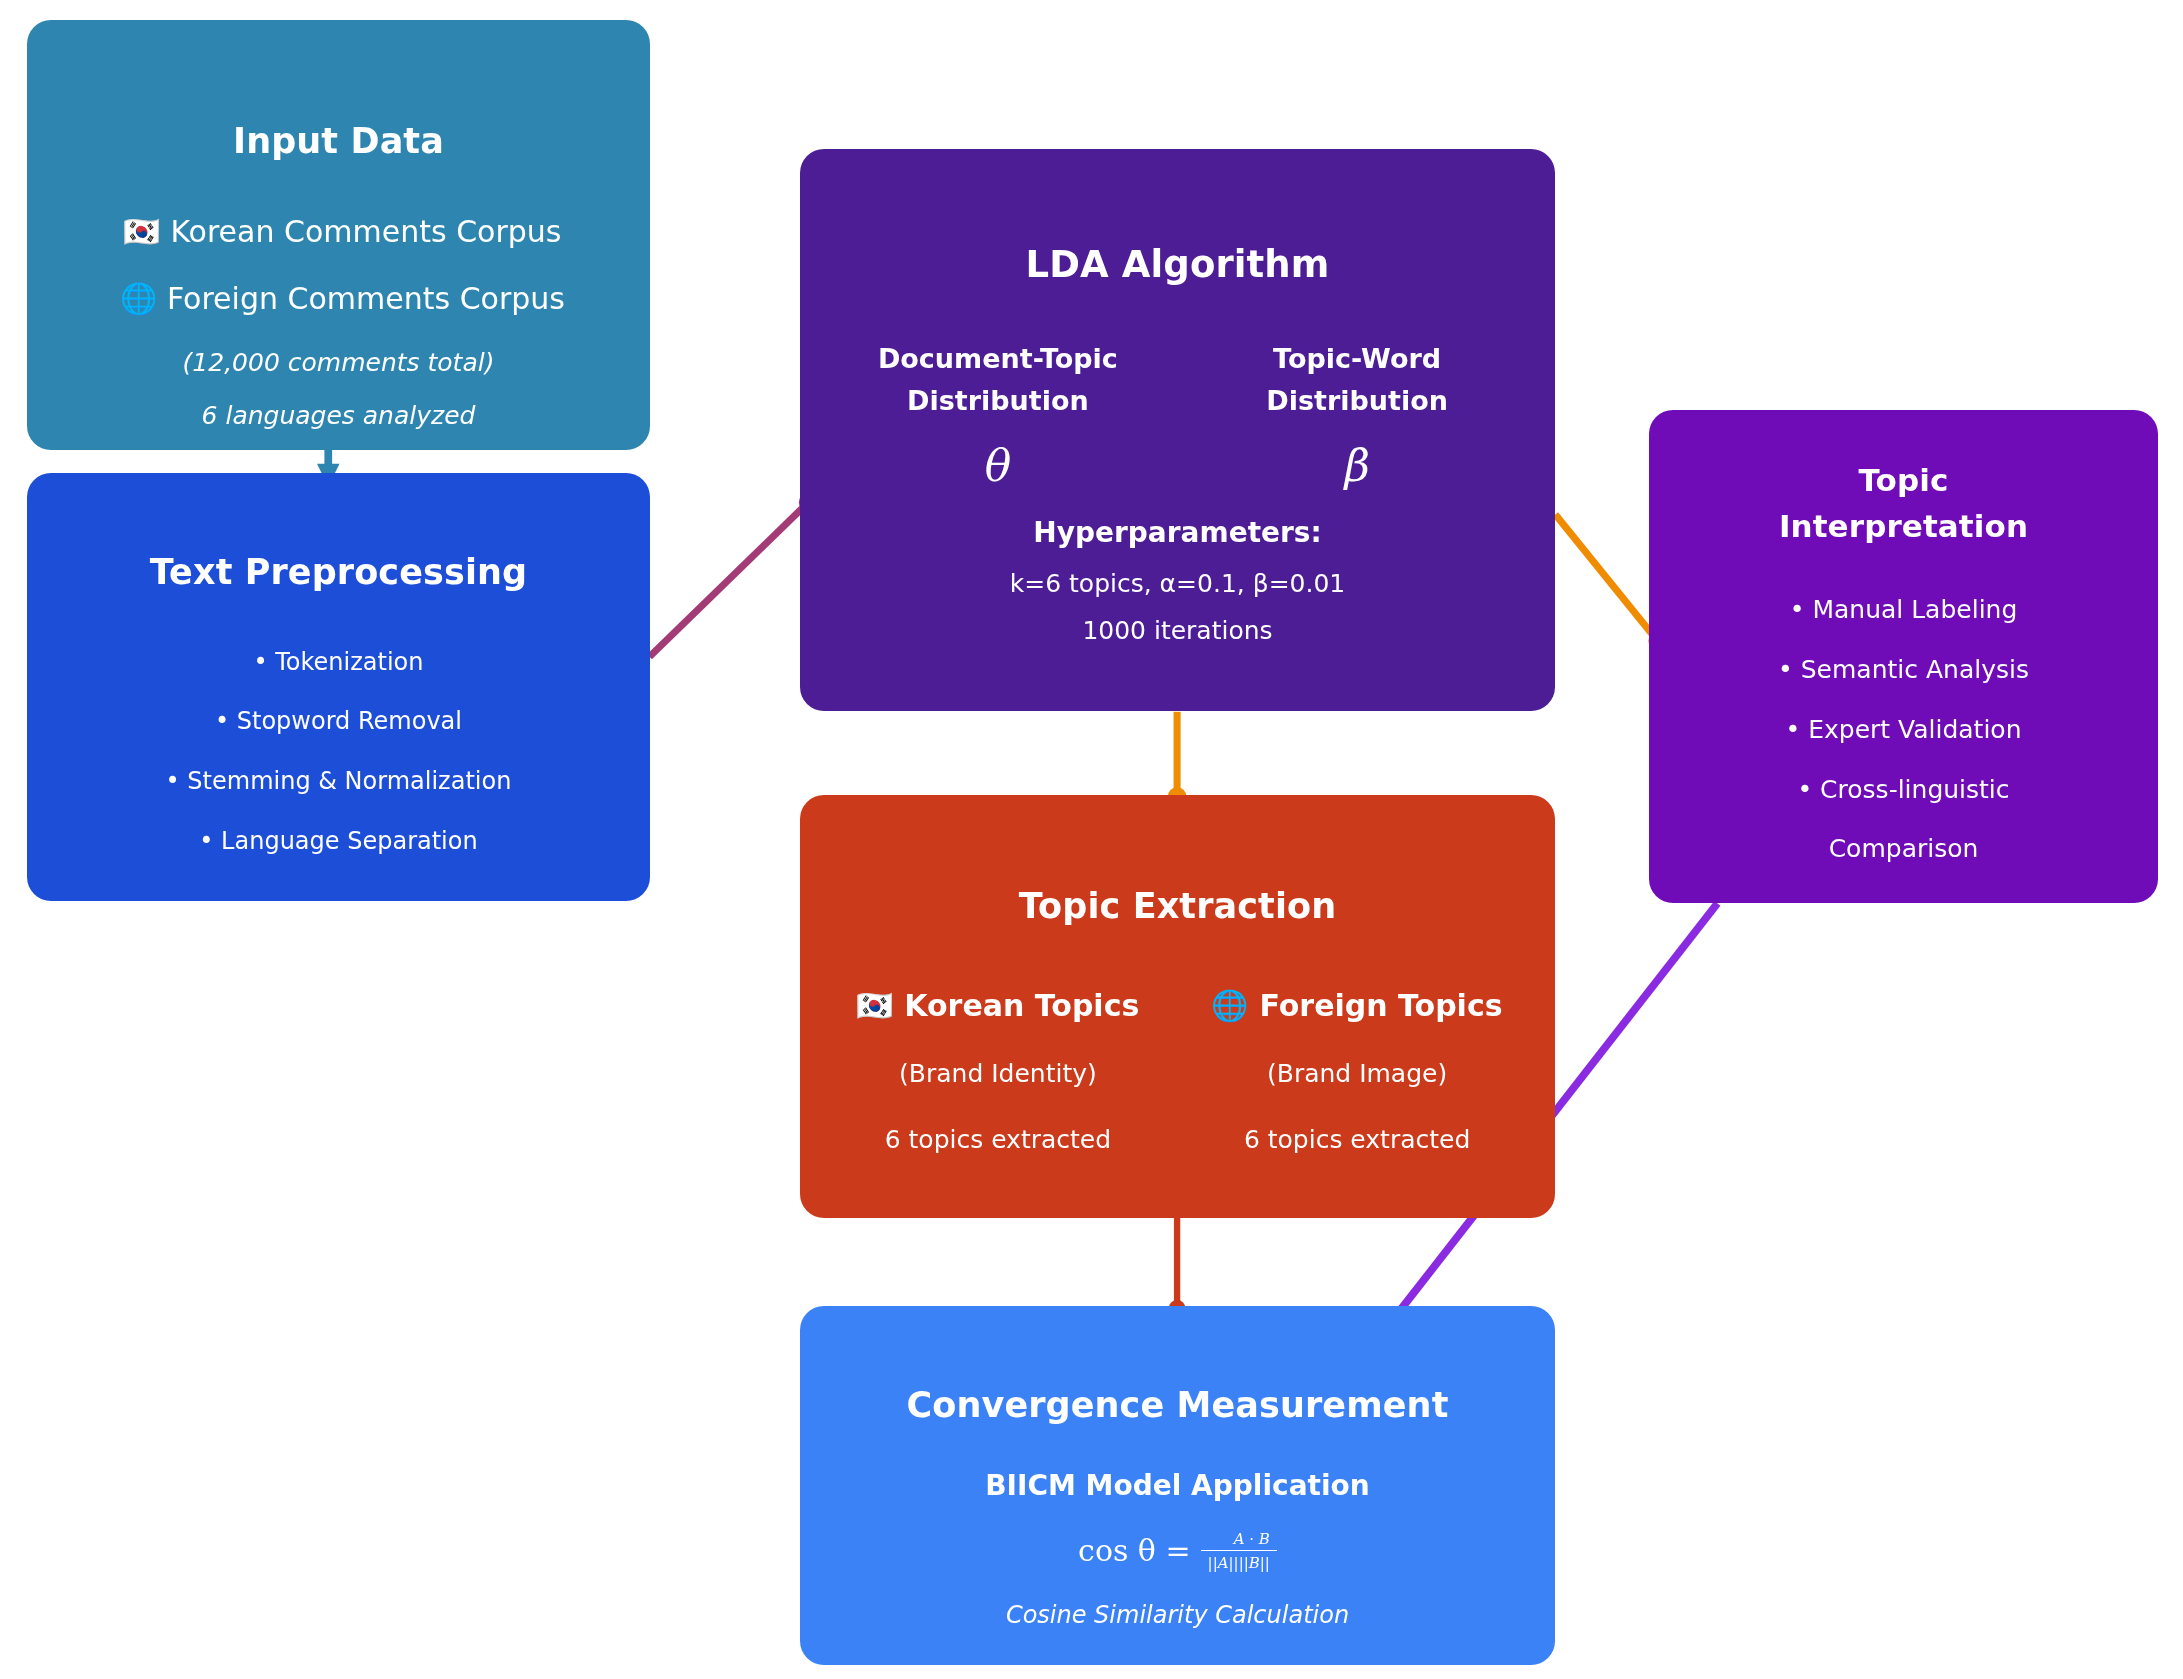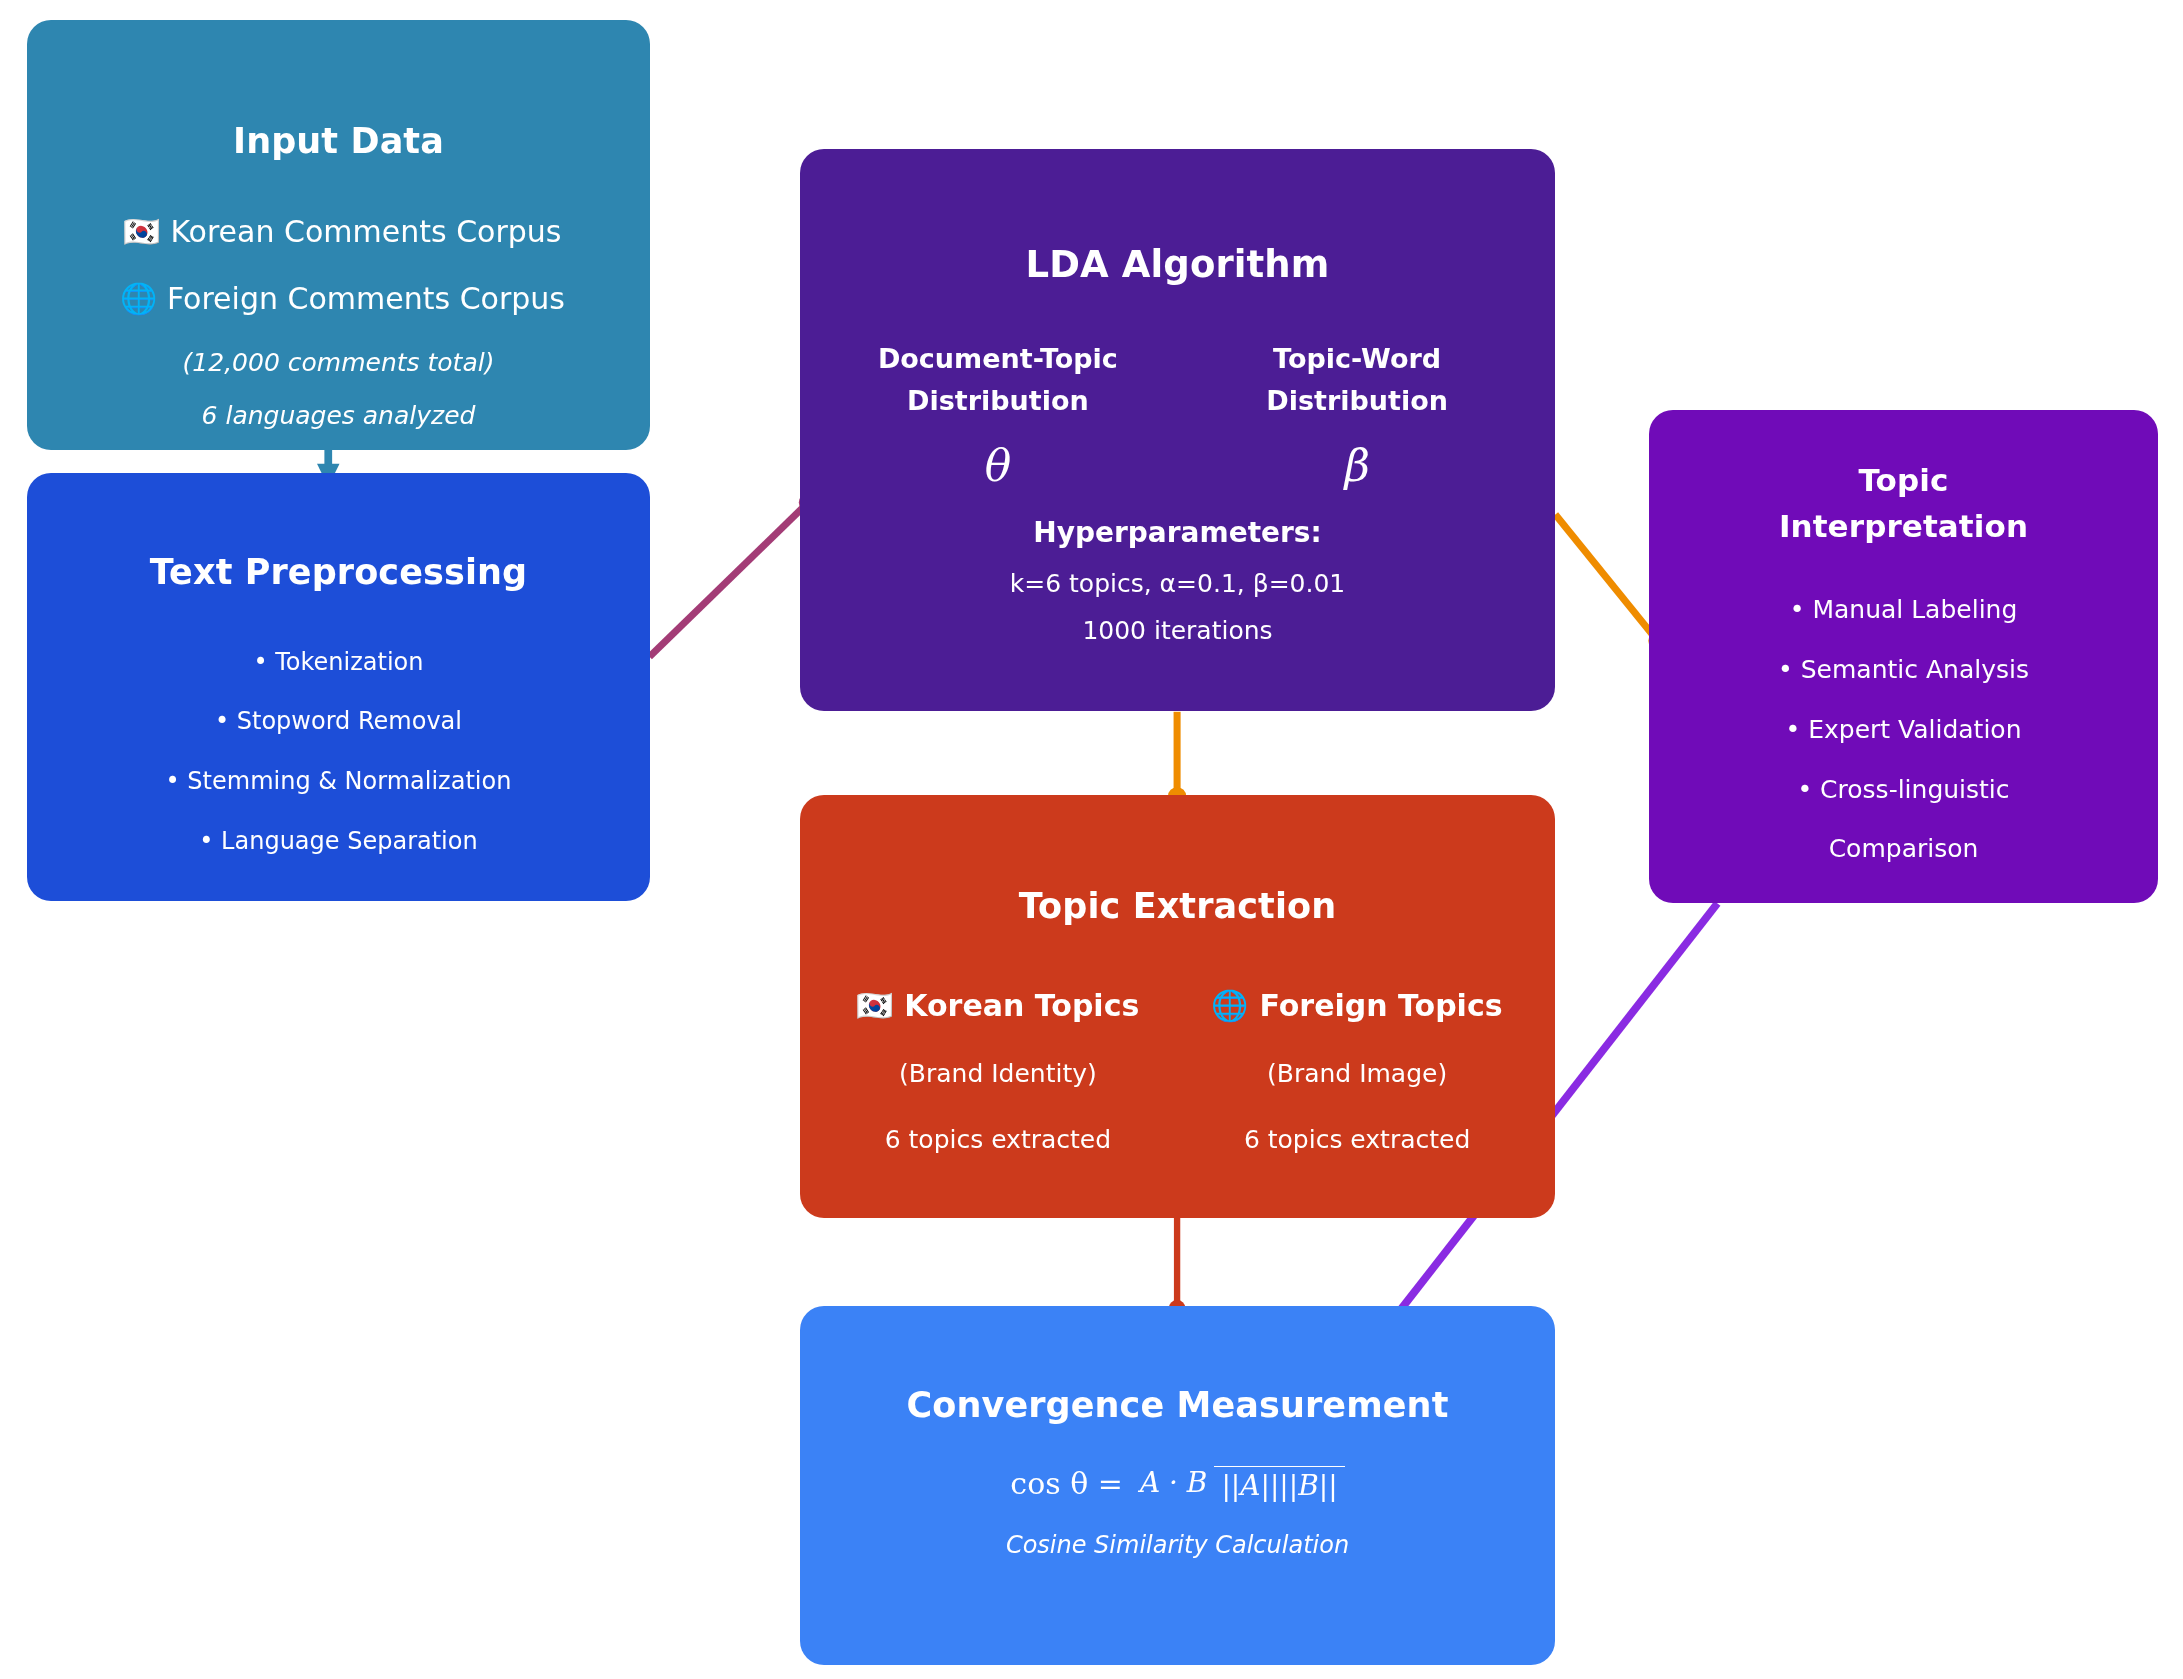--- a/index.html
+++ b/index.html
@@ -84,21 +84,21 @@
     left:800px;top:1306px;width:755px;height:359px;
     background:#3b82f6;
     justify-content:flex-start;padding-top:77px;
   }
   #node-conv .title{font-size:35px;margin-bottom:38px;}
   #node-conv .sub{font-size:28px;margin-bottom:24px;}
   #node-conv .formula{
     font-family:"DejaVu Serif","Liberation Serif",serif;
     font-size:30px;display:flex;align-items:center;gap:10px;margin-bottom:25px;
   }
-  #node-conv .frac{display:inline-flex;flex-direction:row;align-items:flex-start;font-size:28px;}
+  #node-conv .frac{display:inline-flex;flex-direction:column;align-items:flex-end;font-size:15px;}
   #node-conv .frac .num{padding:0 7px 2.1px 7px;font-style:italic;}
   #node-conv .frac .den{border-top:1.4px solid #fff;padding:2.1px 7px 0 7px;font-style:italic;}
   #node-conv .ital{font-size:24px;}
 
   
   #node-interp{
     left:1649px;top:410px;width:509px;height:493px;
     background:#700BB8;
     justify-content:flex-start;padding-top:51px;
   }
@@ -189,20 +189,21 @@
       <div class="col">
         <div class="sub">🌐 Foreign Topics</div>
         <div class="line">(Brand Image)</div>
         <div class="line">6 topics extracted</div>
       </div>
     </div>
   </div>
 
   <div class="node" id="node-conv">
     <div class="title">Convergence Measurement</div>
+    <div class="sub">BIICM Model Application</div>
     <div class="formula">
       <span>cos θ =</span>
       <span class="frac">
         <span class="num">A · B</span>
         <span class="den">||A||||B||</span>
       </span>
     </div>
     <div class="ital">Cosine Similarity Calculation</div>
   </div>
 

